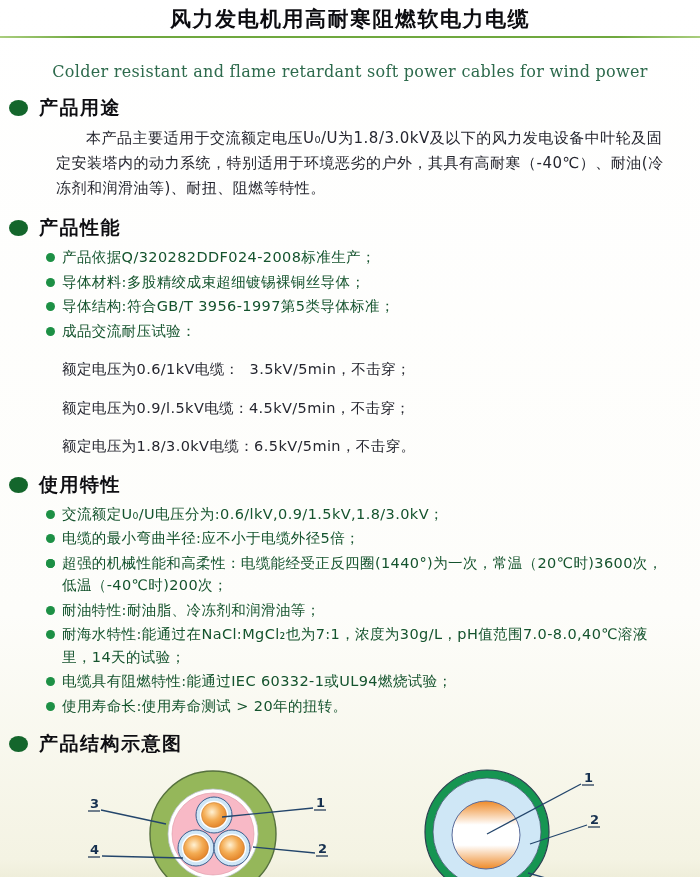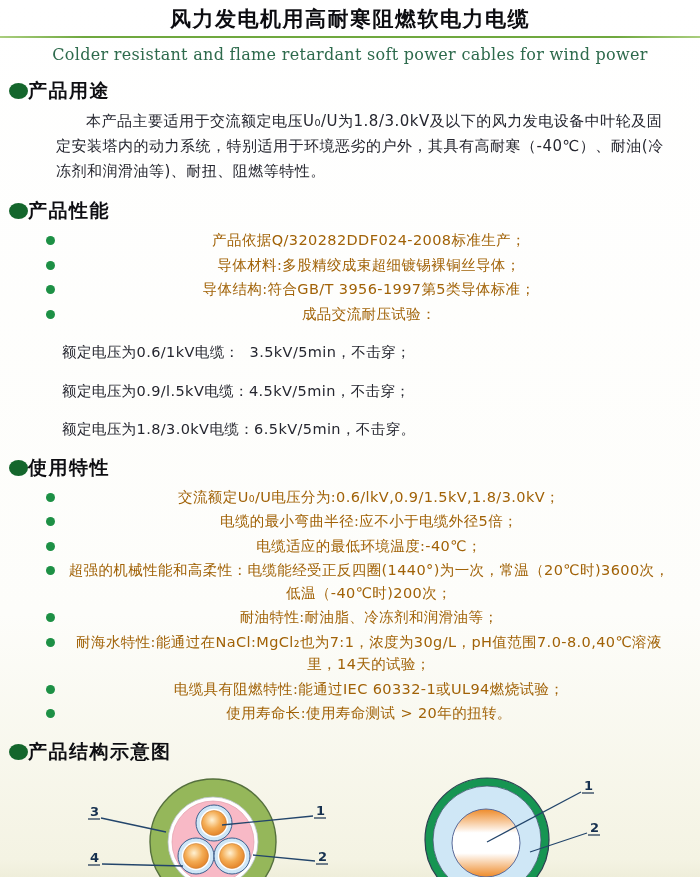--- a/index.html
+++ b/index.html
@@ -14,39 +14,39 @@
 
   .title {
     margin:5px 10px 0; text-align:center;
     font-size:21px; font-weight:bold; letter-spacing:1.5px; color:#0c0c10;
   }
   .rule {
     margin:3px 0 0; height:2px;
     background:linear-gradient(90deg,#aace7e 0%,#6fa83f 12%,#6fa83f 88%,#aace7e 100%);
   }
   .subtitle {
-    margin-top:7px; text-align:center;
+    margin-top:24px; text-align:center;
     font-family:"DejaVu Serif", serif;
     font-size:16px; color:#2d6a4c; letter-spacing:0.3px;
   }
 
-  .sec-head { display:flex; align-items:center; margin:14px 0 5px 9px; }
+  .sec-head { display:flex; align-items:center; gap:11px; margin:14px 0 5px 9px; }
   .sec-dot { width:19px; height:16px; border-radius:50%; background:#14662c; flex:0 0 auto; }
   .sec-title { font-size:19px; font-weight:bold; color:#0e0e12; letter-spacing:1.5px; }
 
   .para {
     margin:3px 26px 0 56px;
     font-size:15px; line-height:25px; letter-spacing:0.5px;
     text-indent:2em; color:#25262f;
   }
 
   .blist { margin:4px 24px 0 46px; }
   .bullet {
     position:relative; padding-left:16px; margin-bottom:2px;
-    font-size:14.5px; line-height:22.5px; letter-spacing:0.4px; color:#a16207;text-align:center;
+    font-size:14.5px; line-height:22.5px; letter-spacing:0.4px; color:#14532d;
   }
   .bullet .dot {
     position:absolute; left:0; top:7px;
     width:9px; height:9px; border-radius:50%; background:#1d9045;
   }
   .sub-line {
     margin:16px 24px 2px 62px;
     font-size:14.5px; line-height:22.5px; letter-spacing:0.4px;
     white-space:pre-wrap; color:#25262f;
   }
@@ -82,21 +82,21 @@
   <div class="sub-line">额定电压为0.9/l.5kV电缆：4.5kV/5min，不击穿；</div>
   <div class="sub-line">额定电压为1.8/3.0kV电缆：6.5kV/5min，不击穿。</div>
 
   <div class="sec-head">
     <span class="sec-dot"></span>
     <span class="sec-title">使用特性</span>
   </div>
   <div class="blist">
     <div class="bullet"><span class="dot"></span><span>交流额定U₀/U电压分为:0.6/lkV,0.9/1.5kV,1.8/3.0kV；</span></div>
     <div class="bullet"><span class="dot"></span><span>电缆的最小弯曲半径:应不小于电缆外径5倍；</span></div>
-    <div class="bullet"><span class="dot"></span><span>电缆适应的最低环境温度:-40℃；</span></div>
+    <div class="bullet"><span class="dot"></span></div>
     <div class="bullet"><span class="dot"></span><span>超强的机械性能和高柔性：电缆能经受正反四圈(1440°)为一次，常温（20℃时)3600次，低温（-40℃时)200次；</span></div>
     <div class="bullet"><span class="dot"></span><span>耐油特性:耐油脂、冷冻剂和润滑油等；</span></div>
     <div class="bullet"><span class="dot"></span><span>耐海水特性:能通过在NaCl:MgCl₂也为7:1，浓度为30g/L，pH值范围7.0-8.0,40℃溶液里，14天的试验；</span></div>
     <div class="bullet"><span class="dot"></span><span>电缆具有阻燃特性:能通过IEC 60332-1或UL94燃烧试验；</span></div>
     <div class="bullet"><span class="dot"></span><span>使用寿命长:使用寿命测试 &gt; 20年的扭转。</span></div>
   </div>
 
   <div class="sec-head">
     <span class="sec-dot"></span>
     <span class="sec-title">产品结构示意图</span>

